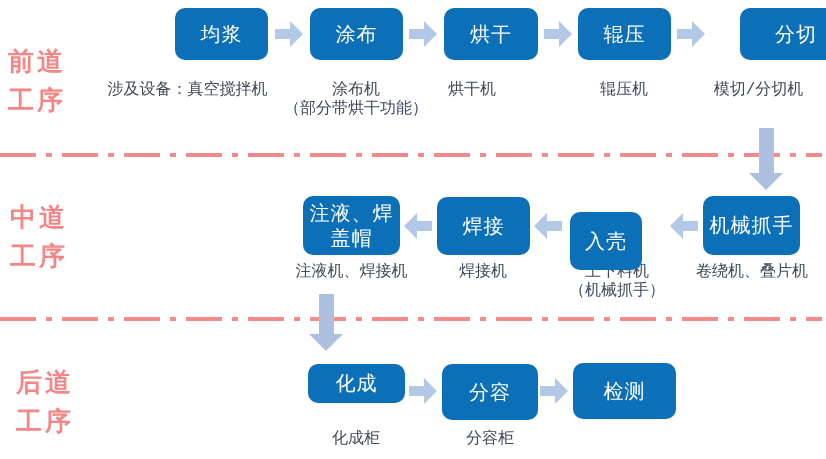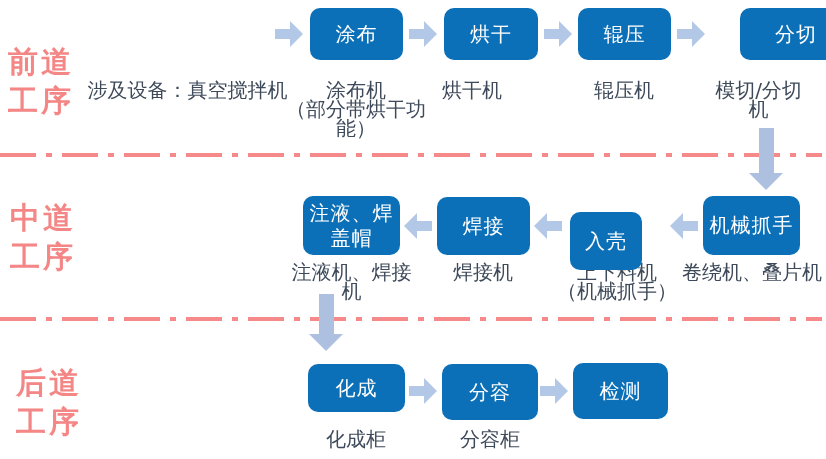--- a/index.html
+++ b/index.html
@@ -13,28 +13,28 @@
   html,body{margin:0;padding:0;background:#fff;}
   body{font-family:"DejaVu Sans",sans-serif;}
   .stage{position:relative;width:826px;height:459px;background:#ffffff;overflow:hidden;}
 
   .divider{position:absolute;left:0;width:822px;height:4px;z-index:1;
     background:repeating-linear-gradient(to right,
       var(--divider-red) 0 36px, transparent 36px 46px,
       var(--divider-red) 46px 52px, transparent 52px 62px);}
 
   .sec-label{position:absolute;z-index:2;color:var(--label-red);
-    font-size:30px;line-height:39px;font-weight:bold;letter-spacing:3px;}
+    font-size:26px;line-height:39px;font-weight:bold;letter-spacing:3px;}
 
   .pbox{position:absolute;z-index:3;background:var(--box-blue);border-radius:10px;
     display:flex;align-items:center;justify-content:center;text-align:center;}
   .pbox-t{color:#ffffff;font-size:20px;line-height:25px;letter-spacing:1px;padding:0 5px;}
 
   .equip{position:absolute;z-index:2;color:var(--equip-text);
-    font-size:20px;line-height:19px;text-align:center;}
+    font-size:16px;line-height:19px;text-align:center;font-family:Liberation Mono, monospace;}
 
   .ar,.al{position:absolute;z-index:2;width:28px;height:26px;}
   .ar::before{content:"";position:absolute;left:0;top:8px;width:15px;height:10px;background:var(--arrow-h);}
   .ar::after{content:"";position:absolute;left:15px;top:0;width:0;height:0;
     border-top:13px solid transparent;border-bottom:13px solid transparent;border-left:13px solid var(--arrow-h);}
   .al::before{content:"";position:absolute;right:0;top:8px;width:15px;height:10px;background:var(--arrow-h);}
   .al::after{content:"";position:absolute;right:15px;top:0;width:0;height:0;
     border-top:13px solid transparent;border-bottom:13px solid transparent;border-right:13px solid var(--arrow-h);}
 
   .ad{position:absolute;z-index:2;width:34px;}
@@ -56,20 +56,23 @@
   </div>
   <div class="sec-label" style="left:10px;top:198px">
     <div>中道</div>
     <div>工序</div>
   </div>
   <div class="sec-label" style="left:16px;top:363px">
     <div>后道</div>
     <div>工序</div>
   </div>
 
+  <div class="pbox" style="left:175px;top:8px;width:93px;height:52px">
+    <span class="pbox-t">均浆</span>
+    </div>
   <div class="pbox" style="left:310px;top:8px;width:93px;height:52px">
     <span class="pbox-t">涂布</span>
     </div>
   <div class="pbox" style="left:444px;top:8px;width:94px;height:52px">
     <span class="pbox-t">烘干</span>
     </div>
   <div class="pbox" style="left:578px;top:8px;width:93px;height:52px">
     <span class="pbox-t">辊压</span>
     </div>
   <div class="pbox" style="left:740px;top:8px;width:112px;height:52px">
@@ -112,27 +115,27 @@
   <div class="equip" style="left:284px;top:263px;width:135px">注液机、焊接机</div>
   <div class="equip" style="left:433px;top:263px;width:100px">焊接机</div>
   <div class="equip" style="left:547px;top:263px;width:140px">
     <div>上下料机</div>
     <div>（机械抓手）</div>
   </div>
   <div class="equip" style="left:682px;top:263px;width:140px">卷绕机、叠片机</div>
 
   <div class="ad" style="left:309px;top:294px;height:57px"></div>
 
-  <div class="pbox" style="left:308px;top:364px;width:97px;height:48px">
+  <div class="pbox" style="left:308px;top:364px;width:97px;height:39px">
     <span class="pbox-t">化成</span>
     </div>
   <div class="pbox" style="left:442px;top:364px;width:96px;height:56px">
     <span class="pbox-t">分容</span>
     </div>
-  <div class="pbox" style="left:573px;top:363px;width:95px;height:56px">
+  <div class="pbox" style="left:573px;top:363px;width:103px;height:56px">
     <span class="pbox-t">检测</span>
     </div>
 
   <div class="ar" style="left:409px;top:378px"></div>
   <div class="ar" style="left:540px;top:378px"></div>
 
   <div class="equip" style="left:306px;top:430px;width:100px">化成柜</div>
   <div class="equip" style="left:440px;top:430px;width:100px">分容柜</div>
 
 </div>

